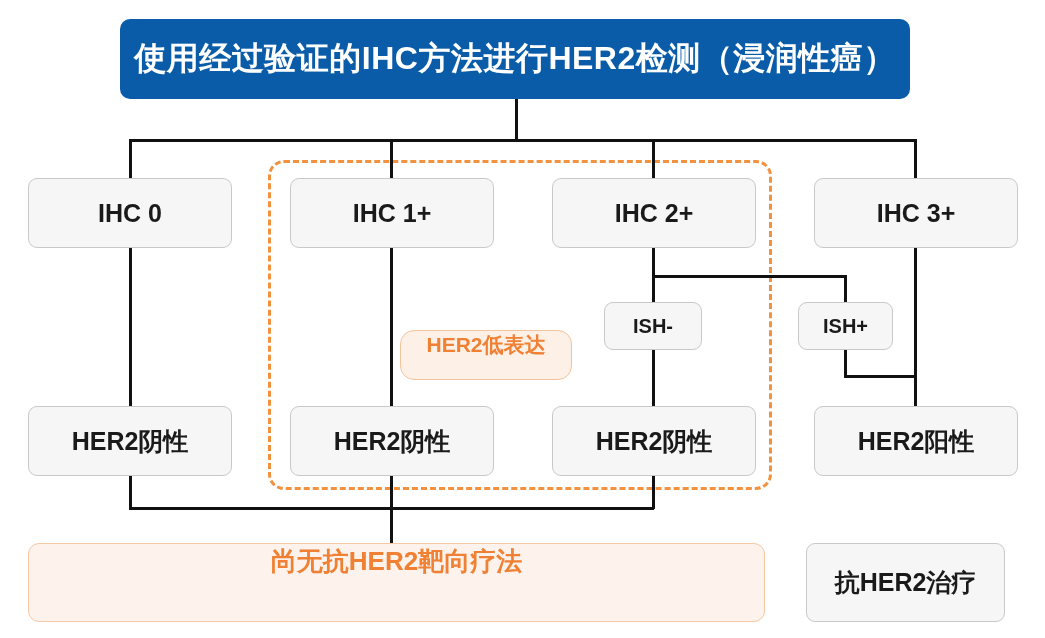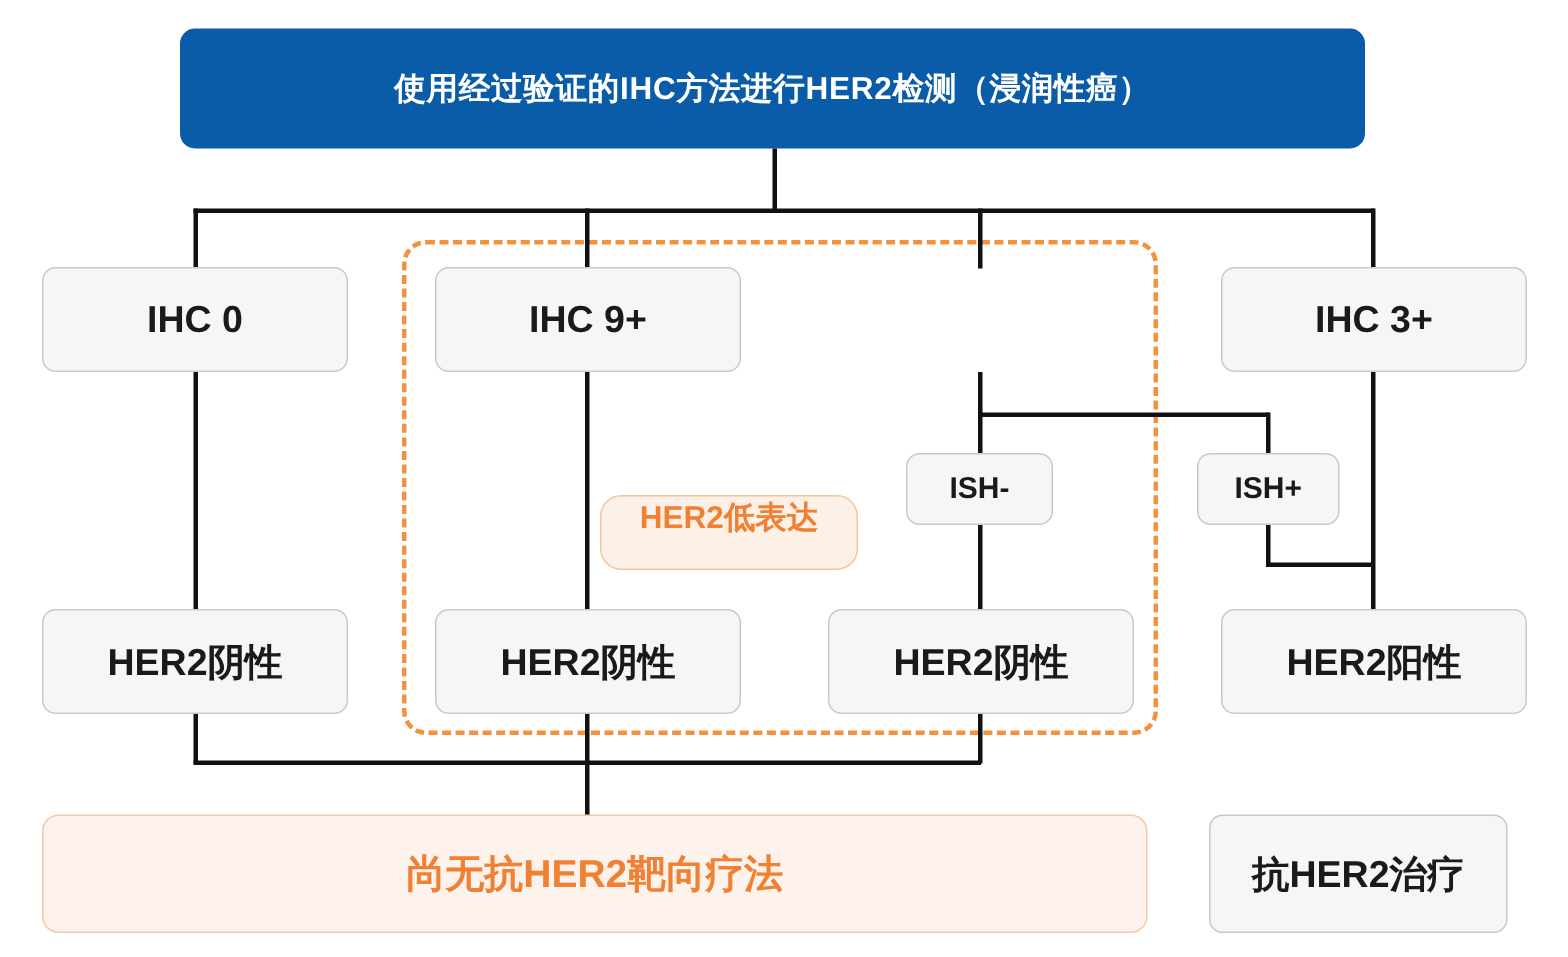--- a/index.html
+++ b/index.html
@@ -28,21 +28,21 @@
     height: 80px;
     background: #0A5CA8;
     border-radius: 10px;
     display: flex;
     align-items: center;
     justify-content: center;
     box-sizing: border-box;
   }
   .header-box .header-text {
     color: #ffffff;
-    font-size: 21px;
+    font-size: 32px;
     font-weight: bold;
     letter-spacing: 0.5px;
     white-space: nowrap;
   }
 
   
   .node {
     position: absolute;
     background: #F6F6F6;
     border: 1.5px solid #C9C9C9;
@@ -63,21 +63,21 @@
     font-size: 20px;
   }
 
   
   .node-orange {
     position: absolute;
     background: #FDF3EC;
     border: 1.5px solid #F3C9A6;
     border-radius: 11px;
     display: flex;
-    align-items: center;
+    align-items: flex-start;
     justify-content: center;
     box-sizing: border-box;
     z-index: 3;
   }
   .node-orange .node-text {
     color: #F08033;
     font-size: 26px;
     font-weight: bold;
     white-space: nowrap;
   }
@@ -142,21 +142,24 @@
 
   <div class="vline" style="left:129px; top:139px; height:40px;"></div>
   <div class="vline" style="left:390px; top:139px; height:40px;"></div>
   <div class="vline" style="left:652px; top:139px; height:40px;"></div>
   <div class="vline" style="left:914px; top:139px; height:40px;"></div>
 
   <div class="node" style="left:28px; top:178px; width:204px; height:70px;text-align:right;">
     <span class="node-text">IHC 0</span>
   </div>
   <div class="node" style="left:290px; top:178px; width:204px; height:70px;">
-    <span class="node-text">IHC 9+</span>
+    <span class="node-text">IHC 1+</span>
+  </div>
+  <div class="node" style="left:552px; top:178px; width:204px; height:70px;">
+    <span class="node-text">IHC 2+</span>
   </div>
   <div class="node" style="left:814px; top:178px; width:204px; height:70px;">
     <span class="node-text">IHC 3+</span>
   </div>
 
   <div class="vline" style="left:129px; top:248px; height:158px;"></div>
 
   <div class="vline" style="left:390px; top:248px; height:158px;"></div>
 
   <div class="vline" style="left:652px; top:248px; height:29px;"></div>

